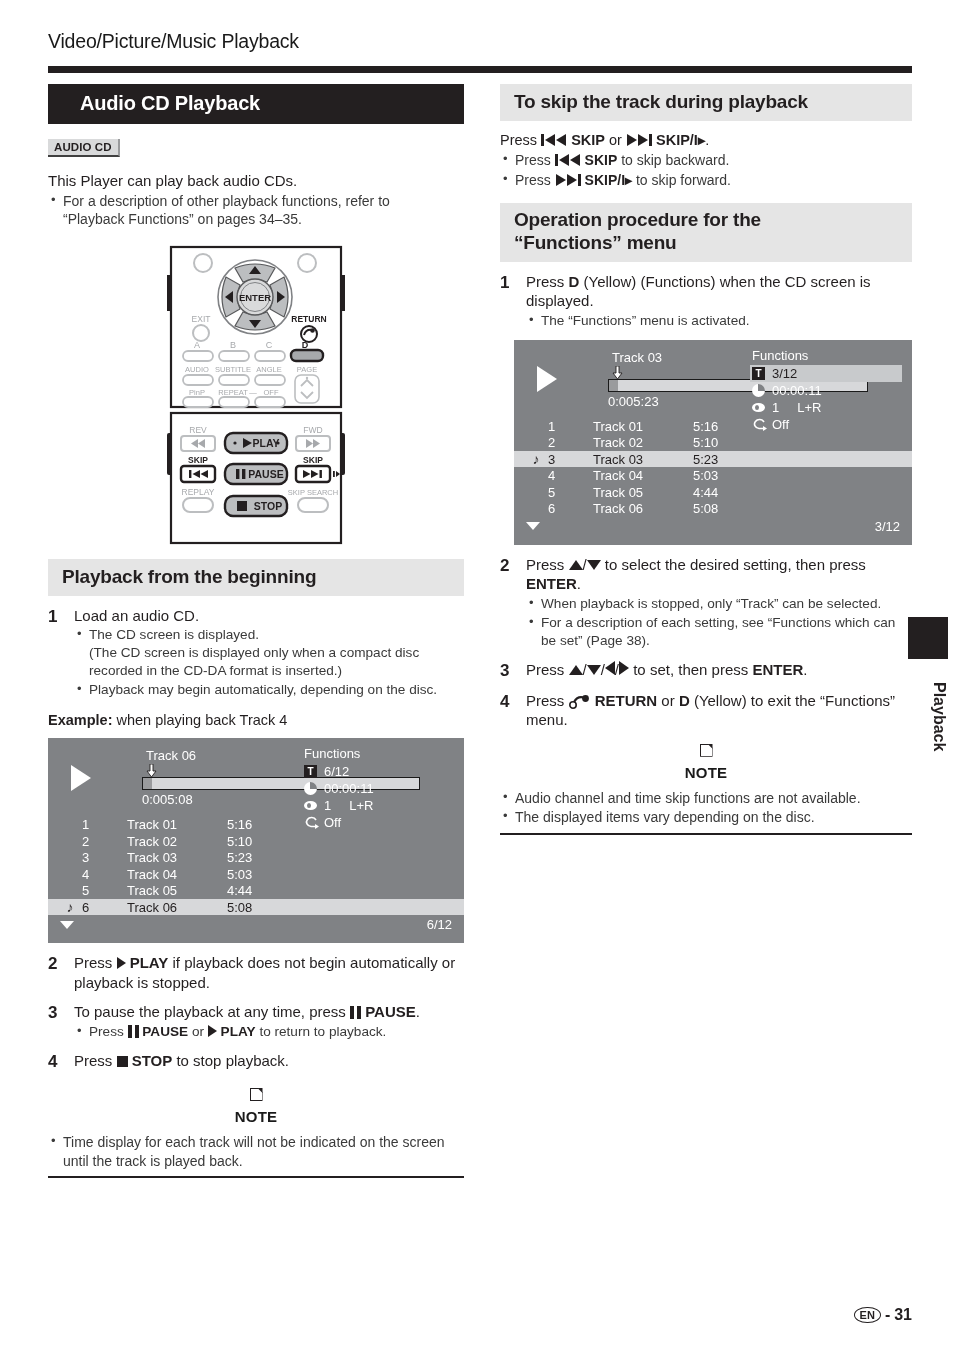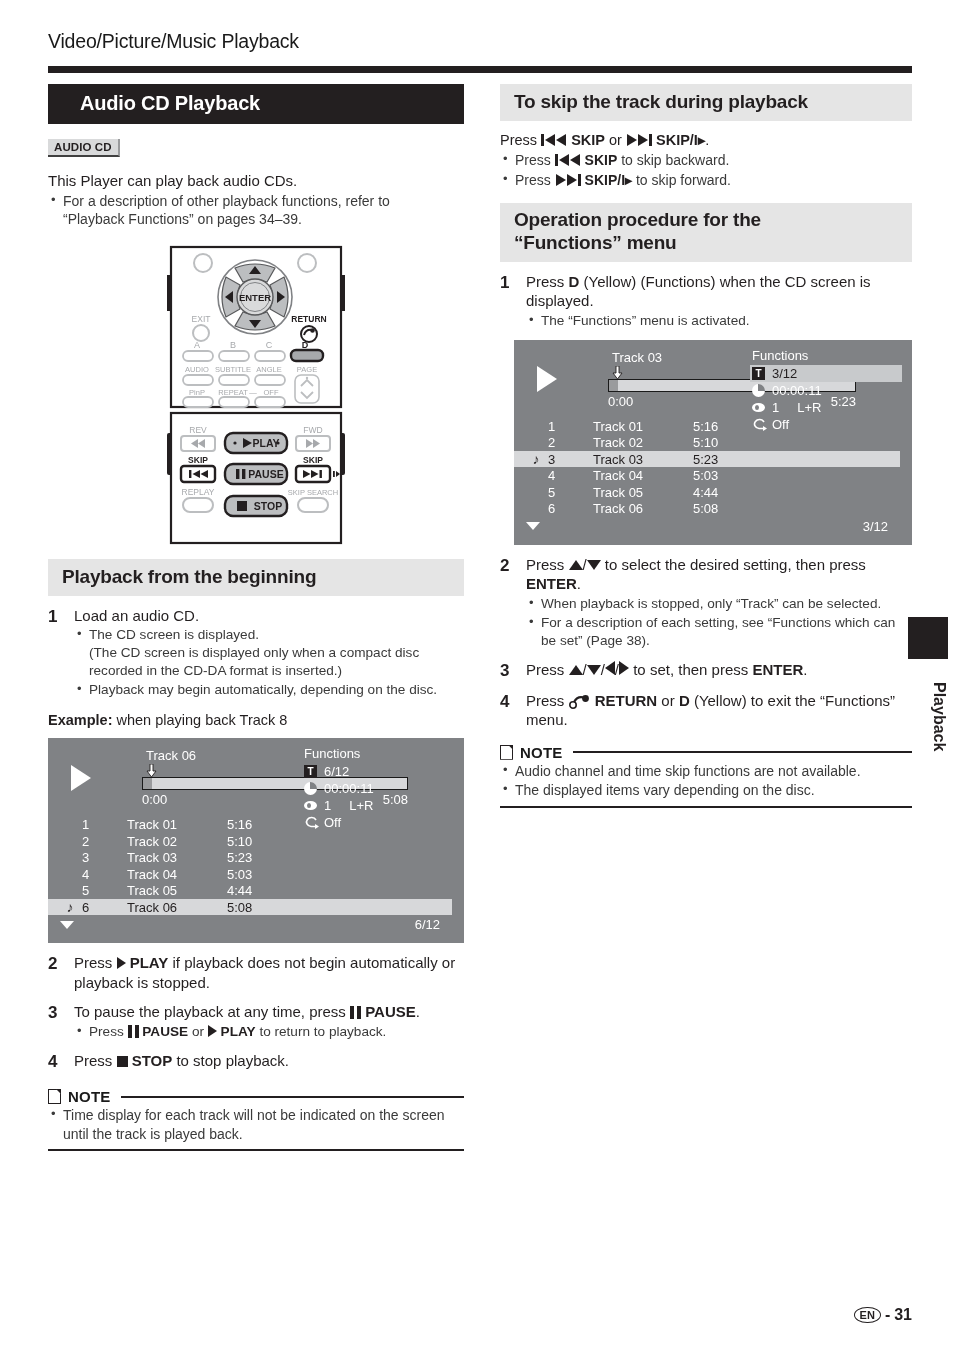--- a/index.html
+++ b/index.html
@@ -79,21 +79,21 @@
   }
   .step .content { flex: 1; }
   .step .lead { font-size: 15px; line-height: 1.3; color: #231f20; }
   .step ul.bul > li { font-size: 13.6px; }
 
   b, strong { font-weight: bold; color: #231f20; }
 
   
   .note-block { margin-top: 16px; }
   .note-head {
-    display: flex; align-items: center; gap: 7px;
+    display: flex; align-items: center; gap: 7px; flex-direction: column;
   }
   .note-head .note-label { font-size: 15px; font-weight: bold; letter-spacing: 0.2px; }
   .note-head .note-line { flex: 1; height: 2px; background: #231f20; margin-left: 4px; }
   .note-icon {
     width: 13px; height: 15px; position: relative; flex: 0 0 13px;
   }
   .note-icon::before {
     content: ""; position: absolute; inset: 0;
     background: #ffffff; border: 1.6px solid #231f20;
     clip-path: polygon(0 0, 66% 0, 100% 30%, 100% 100%, 0 100%);
@@ -105,21 +105,21 @@
   }
   .note-body { margin-top: 3px; }
   .note-body li { font-size: 13.6px; color: #3a3a3a; }
   .note-rule { height: 2px; background: #231f20; margin-top: 6px; }
 
   
   .cdscreen {
     background: #808285; color: #ffffff;
     width: 100%; position: relative;
     font-size: 12.5px;
-    padding: 10px 12px 0 0;
+    padding: 10px 0 0 0;
   }
   .cd-top { display: flex; padding: 0 10px 0 10px; }
   .cd-playicon { width: 46px; flex: 0 0 46px; display: flex; align-items: center; justify-content: center; }
   .tri-play {
     width: 0; height: 0;
     border-left: 20px solid #ffffff;
     border-top: 13px solid transparent;
     border-bottom: 13px solid transparent;
   }
   .cd-progwrap { flex: 1; padding-right: 4px; }
@@ -128,21 +128,21 @@
   .cd-arrow {
     position: absolute; left: 42px; top: 0; width: 11px; height: 13px;
     color: #ffffff;
   }
   .cd-arrow svg { display: block; }
   .cd-bar {
     height: 13px; background: #d7d8da; border: 1.5px solid #1a1a1a;
     position: relative; margin-left: 38px; margin-right: 30px;
   }
   .cd-bar .fill { position: absolute; left: 0; top: 0; bottom: 0; width: 9px; background: #9a9b9d; }
-  .cd-times { display: flex; justify-content: space-between; margin-left: 38px; margin-right: 30px; margin-top: 2px; font-size: 13px; }
+  .cd-times { display: flex; margin-left: 38px; margin-right: 30px; margin-top: 2px; font-size: 13px; }
 
   .cd-functions {
     position: absolute; right: 10px; top: 8px; width: 152px;
   }
   .cd-functions .fn-title { font-size: 13px; margin-bottom: 2px; padding-left: 2px; }
   .fn-row { display: flex; align-items: center; height: 17px; font-size: 13px; padding-left: 2px; }
   .fn-row.hl { background: #c8cacc; color: #231f20; }
   .fn-icon { width: 20px; flex: 0 0 20px; display: flex; align-items: center; }
   .fn-val { white-space: pre; }
 
@@ -248,21 +248,21 @@
 
     <div class="bar-black">Audio CD Playback</div>
 
     <div class="badge-row">
       <span class="badge">AUDIO CD</span>
     </div>
 
     <div class="intro body-text">This Player can play back audio CDs.</div>
     <ul class="bul">
       <li>For a description of other playback functions, refer to</li>
-      <li class="nobullet" style="margin-top:0">“Playback Functions” on pages 34–39.</li>
+      <li class="nobullet" style="margin-top:0">“Playback Functions” on pages 34–35.</li>
     </ul>
 
     <div class="remote-wrap">
       <svg class="remote" width="178" height="300" viewBox="0 0 178 300">
 
         <rect x="4" y="2" width="170" height="160" fill="#ffffff" stroke="#231f20" stroke-width="2.2"></rect>
         <rect x="4" y="168" width="170" height="130" fill="#ffffff" stroke="#231f20" stroke-width="2.2"></rect>
 
         <rect x="0" y="30" width="5" height="36" fill="#231f20"></rect>
         <rect x="173" y="30" width="5" height="36" fill="#231f20"></rect>
@@ -376,21 +376,21 @@
         <ul class="bul">
           <li>The CD screen is displayed.</li>
           <li class="nobullet" style="margin-top:0">(The CD screen is displayed only when a compact disc recorded in the CD-DA format is inserted.)</li>
           <li>Playback may begin automatically, depending on the disc.</li>
         </ul>
       </div>
     </div>
 
     <div class="body-text" style="margin-top:12px">
       <b>Example:</b>
-      <span>when playing back Track 8</span>
+      <span>when playing back Track 4</span>
     </div>
 
     <div class="cdscreen" style="margin-top:8px; height:205px;">
       <div class="cd-top">
         <div class="cd-playicon">
             <div class="tri-play"></div>
           </div>
         <div class="cd-progwrap">
           <div class="cd-trackname">Track 06</div>
           <div class="cd-arrow-row">

